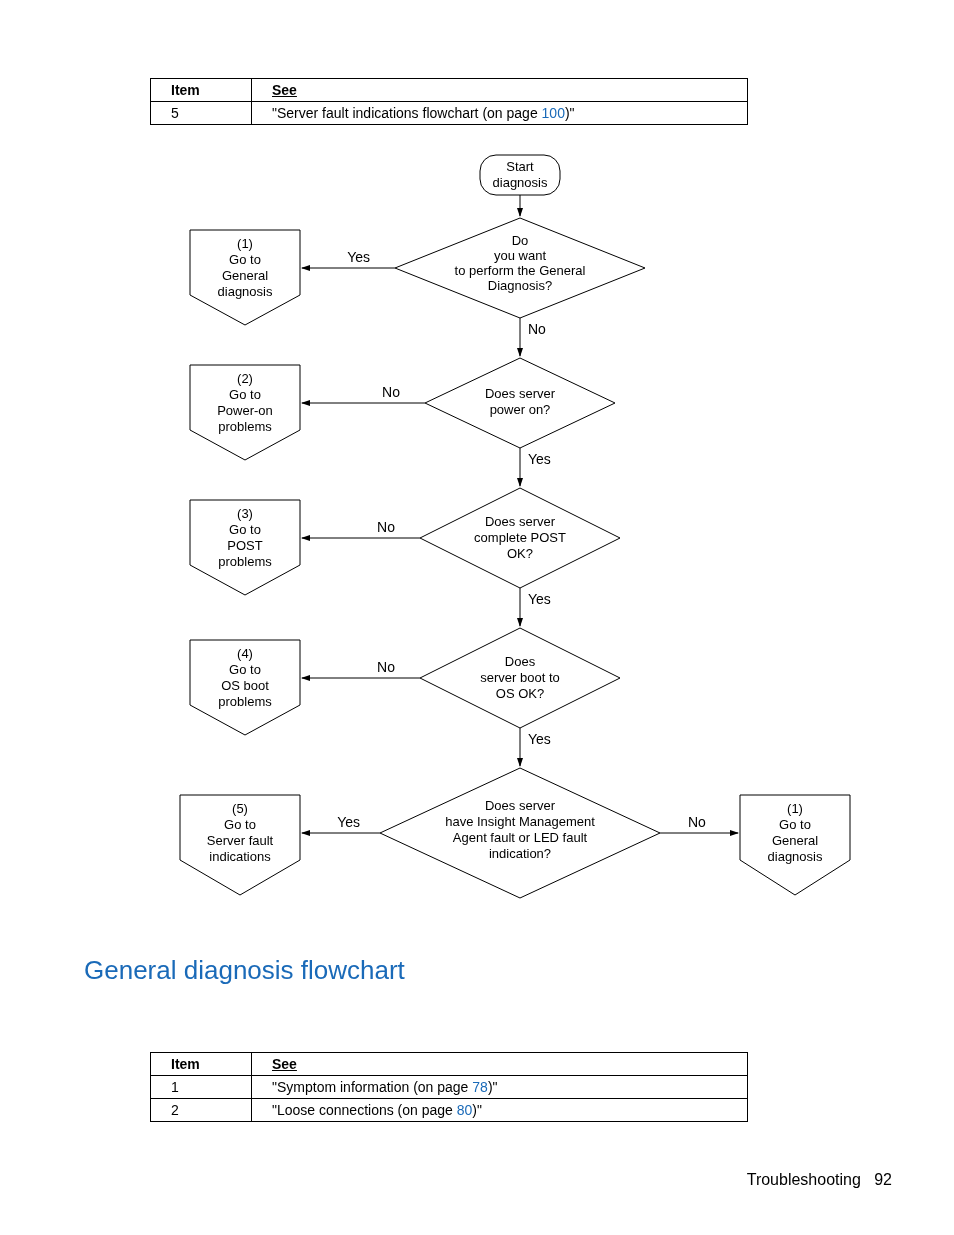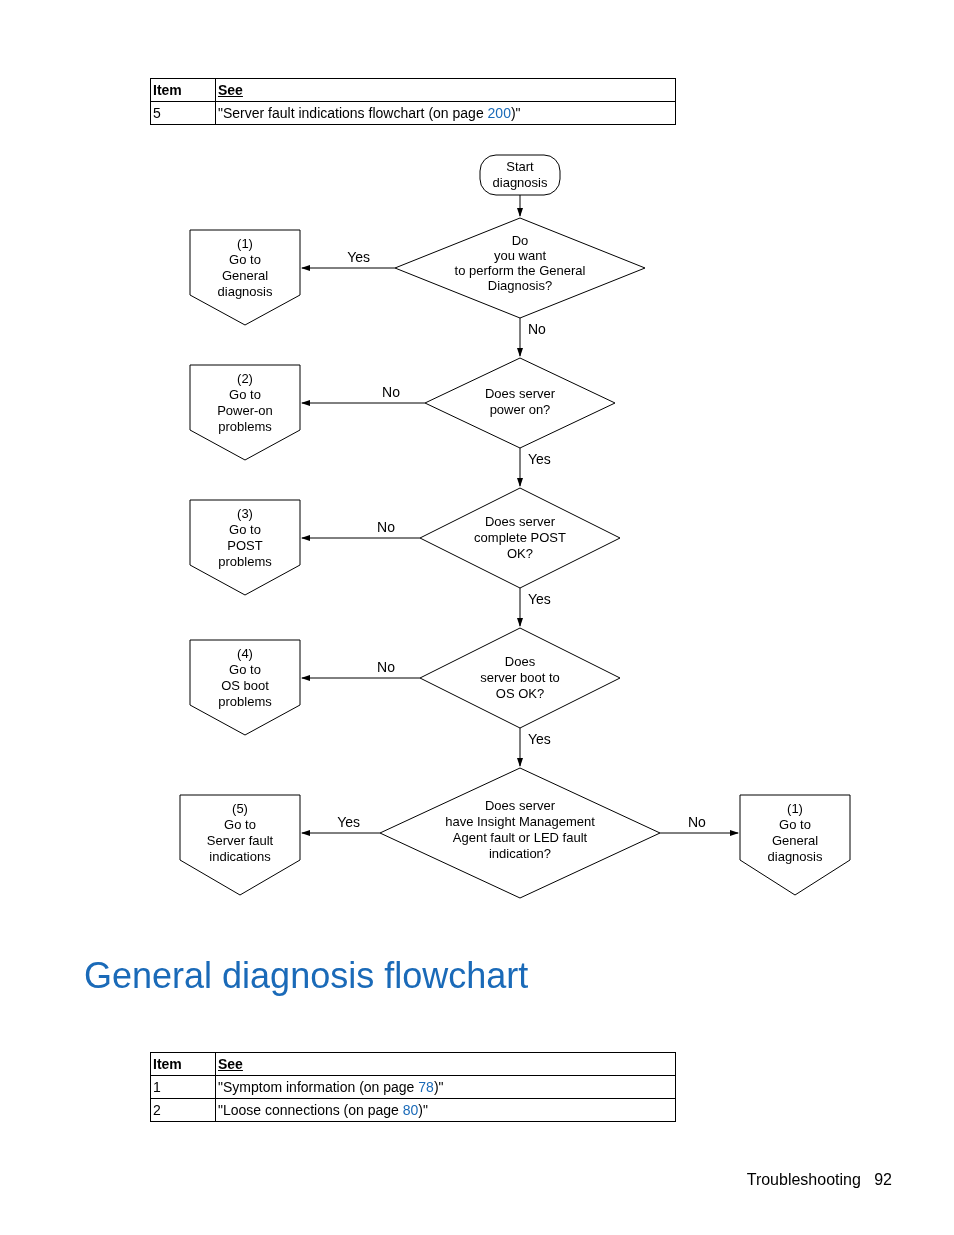--- a/index.html
+++ b/index.html
@@ -17,34 +17,34 @@
     width: 954px;
     height: 1235px;
   }
   .tbl {
     position: absolute;
     border-collapse: collapse;
     font-size: 14px;
   }
   .tbl th, .tbl td {
     border: 1px solid #000;
-    padding: 3px 2px;
+    padding: 3px 20px;
     text-align: left;
     vertical-align: top;
     font-weight: normal;
   }
   .tbl th { font-weight: bold; }
   .tbl .col-item { width: 60px; }
   .tbl .col-see  { width: 455px; text-decoration: underline; }
   a.page-link { color: #1a6ab8; text-decoration: none; }
   .heading {
     position: absolute;
     left: 84px;
     top: 955px;
-    font-size: 36px;
+    font-size: 26px;
     color: #1a6ab8;
     font-weight: 400;
     font-family: "Trebuchet MS", Arial, sans-serif;
   }
   .para {
     position: absolute;
     left: 150px;
     top: 1000px;
     width: 720px;
     font-size: 14px;
@@ -75,21 +75,21 @@
 
 <table class="tbl" style="left:150px; top:78px;">
   <tbody>
         <tr>
     <th class="col-item">Item</th>
     <th class="col-see">See</th>
   </tr>
   <tr>
     <td>5</td>
     <td>
-      <span>"Server fault indications flowchart (on page </span><a href="#" class="page-link">200</a><span>)"</span>
+      <span>"Server fault indications flowchart (on page </span><a href="#" class="page-link">100</a><span>)"</span>
     </td>
   </tr>
 </tbody>
     </table>
 
 <svg class="flow" width="720" height="790">
   <defs>
     <marker id="arrow" markerWidth="10" markerHeight="10" refX="8" refY="3" orient="auto" markerUnits="strokeWidth">
       <path d="M0,0 L0,6 L9,3 z" fill="#000"></path>
     </marker>

